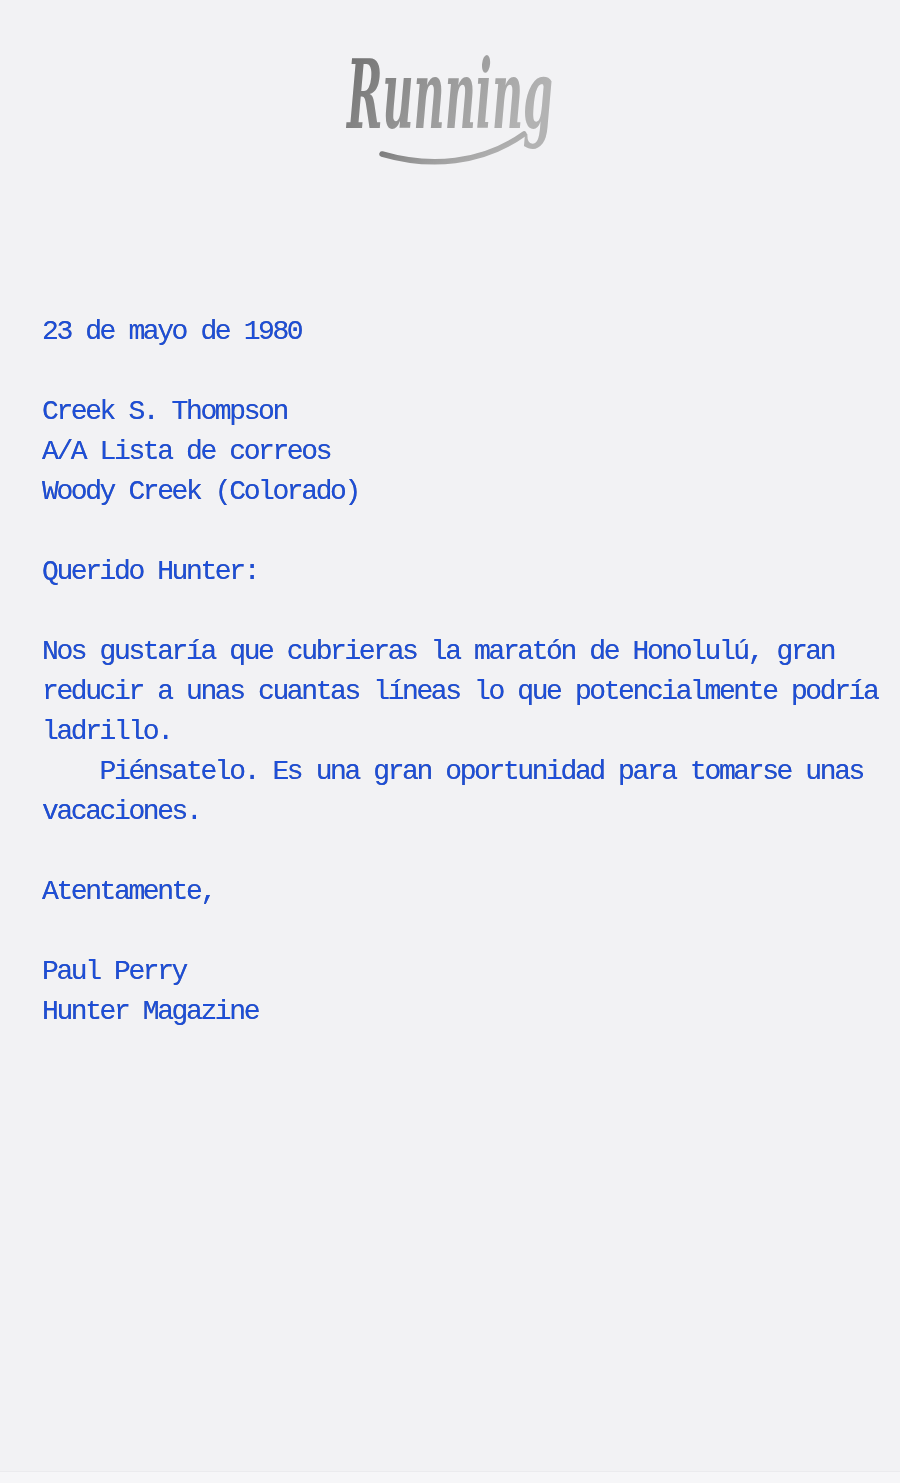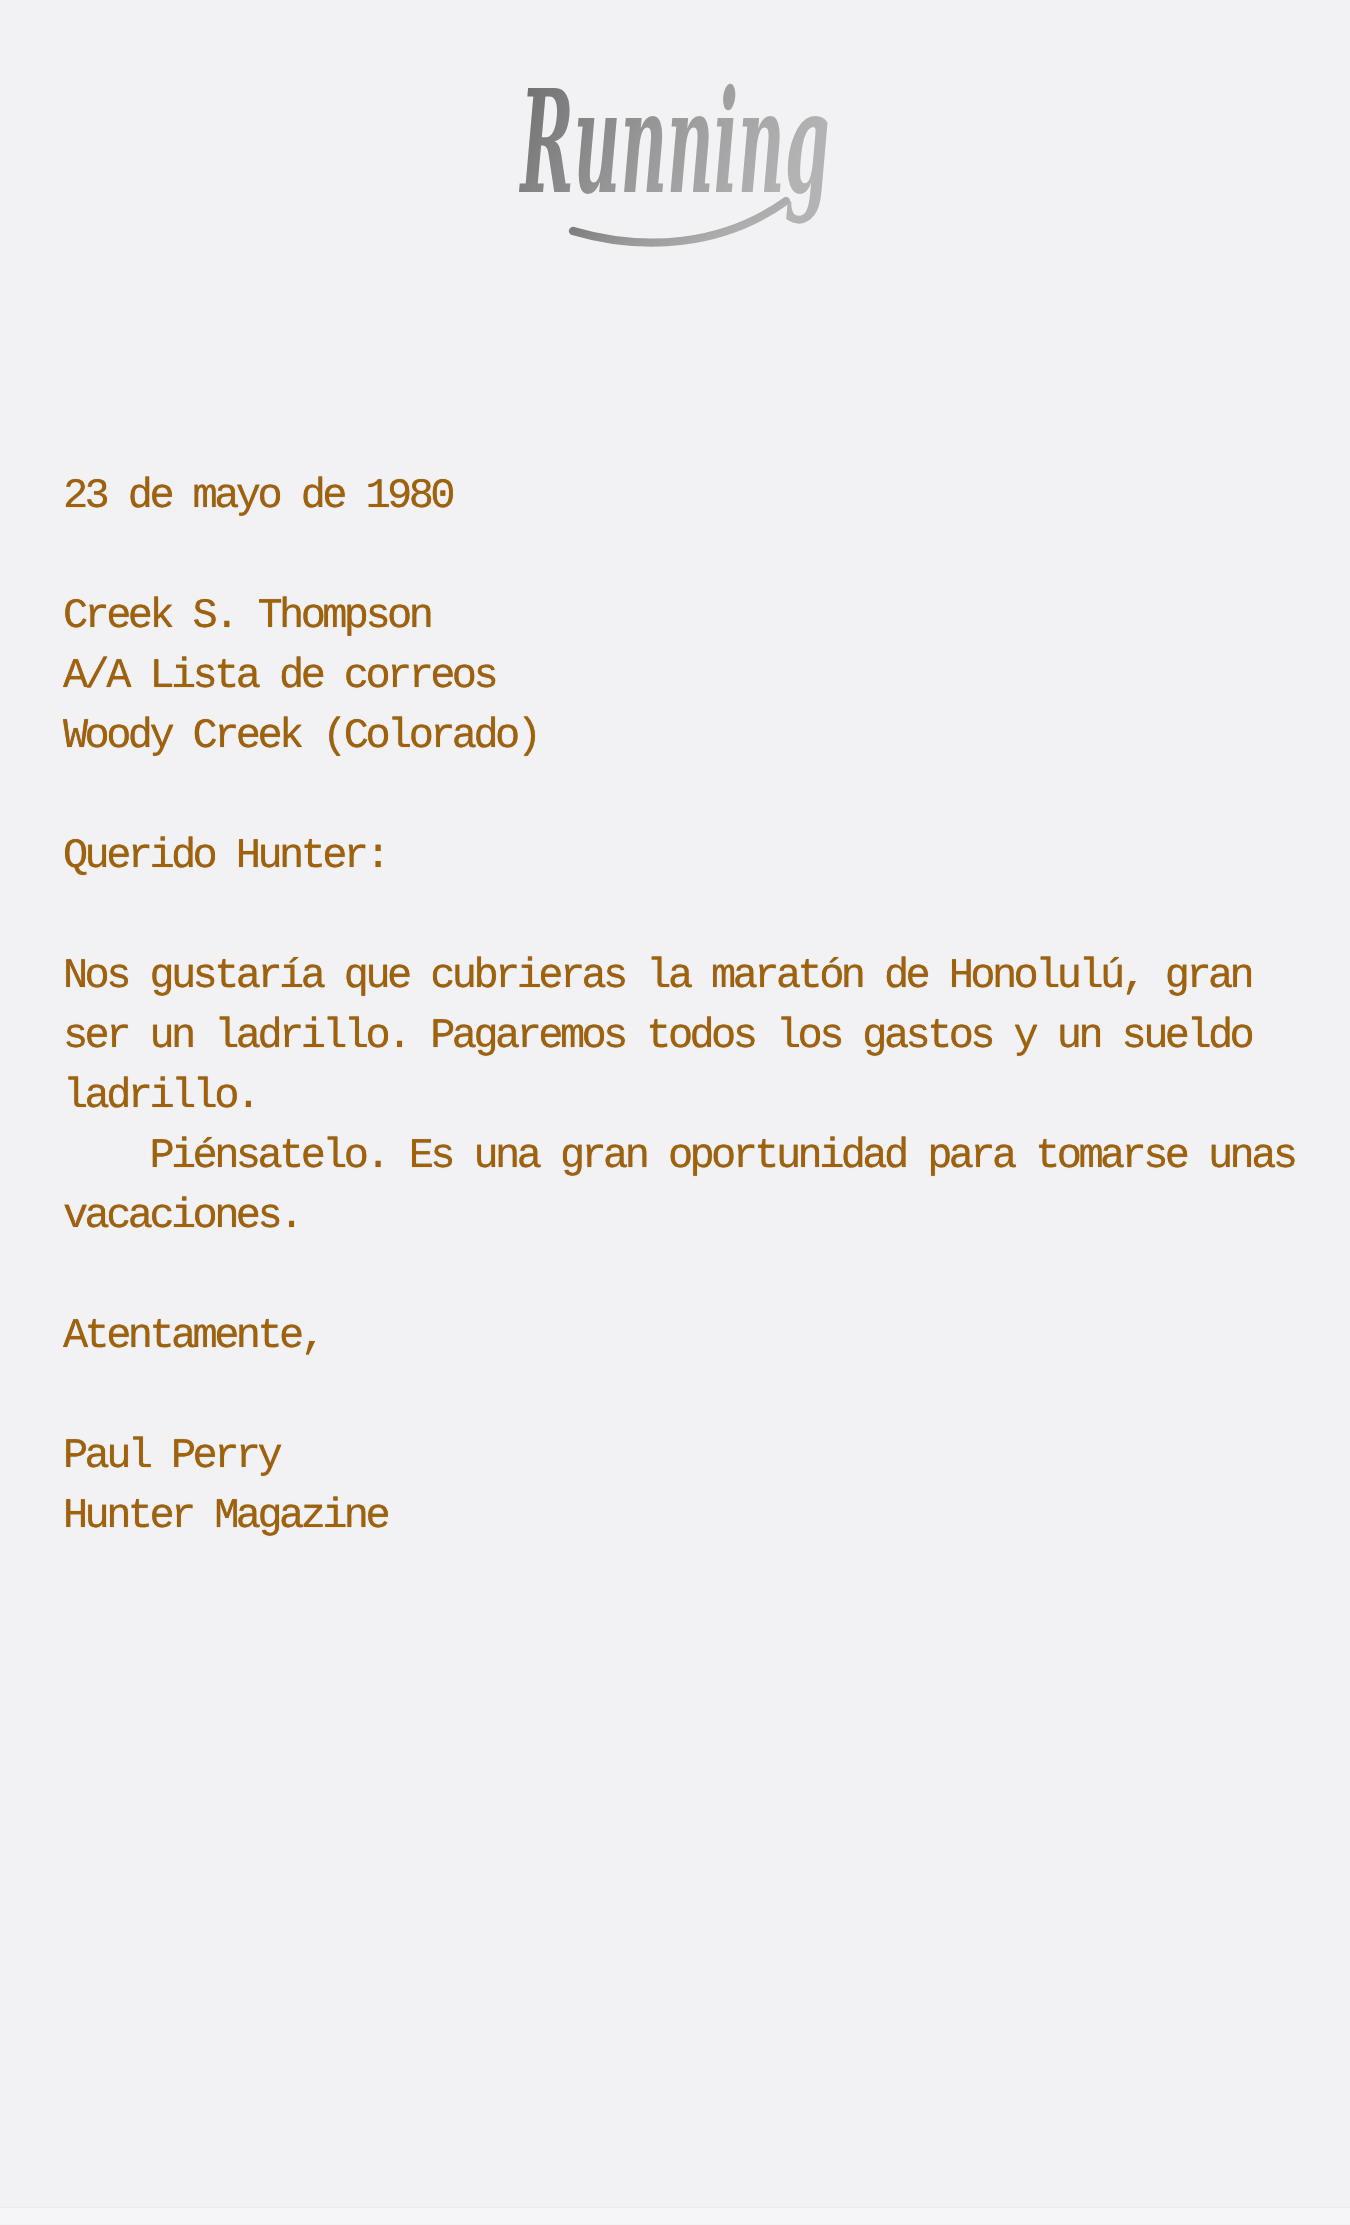--- a/index.html
+++ b/index.html
@@ -26,21 +26,21 @@
     display: flex;
     justify-content: center;
   }
   .logo-wrap svg {
     display: block;
   }
   .letter {
     position: absolute;
     left: 42px;
     top: 312px;
-    color: #a16207;
+    color: #1d4ed8;
     font-size: 28px;
     letter-spacing: -2.4px;
     line-height: 40px;
     text-shadow: 0 0 0.5px rgba(20,20,20,0.55);
   }
   .line {
     white-space: pre;
     height: 40px;
   }
   .block {
@@ -86,21 +86,21 @@
       <div class="line">A/A Lista de correos</div>
       <div class="line">Woody Creek (Colorado)</div>
     </div>
 
     <div class="block">
       <div class="line">Querido Hunter:</div>
     </div>
 
     <div class="block">
       <div class="line">Nos gustaría que cubrieras la maratón de Honolulú, gran</div>
-      <div class="line">ser un ladrillo. Pagaremos todos los gastos y un sueldo</div>
+      <div class="line">reducir a unas cuantas líneas lo que potencialmente podría</div>
       <div class="line">ladrillo.</div>
       <div class="line">    Piénsatelo. Es una gran oportunidad para tomarse unas</div>
       <div class="line">vacaciones.</div>
     </div>
 
     <div class="block">
       <div class="line">Atentamente,</div>
     </div>
 
     <div class="block">

